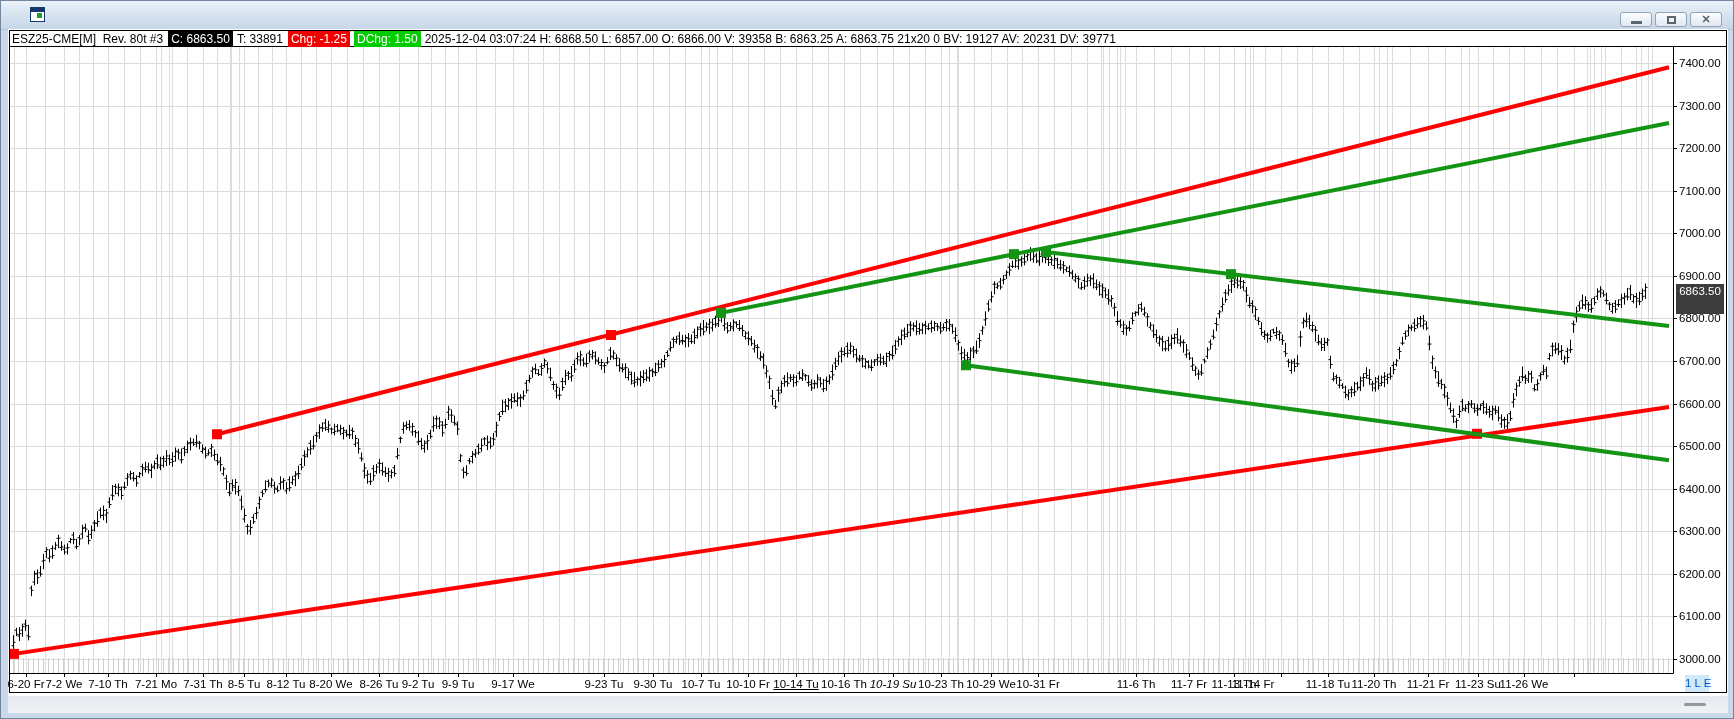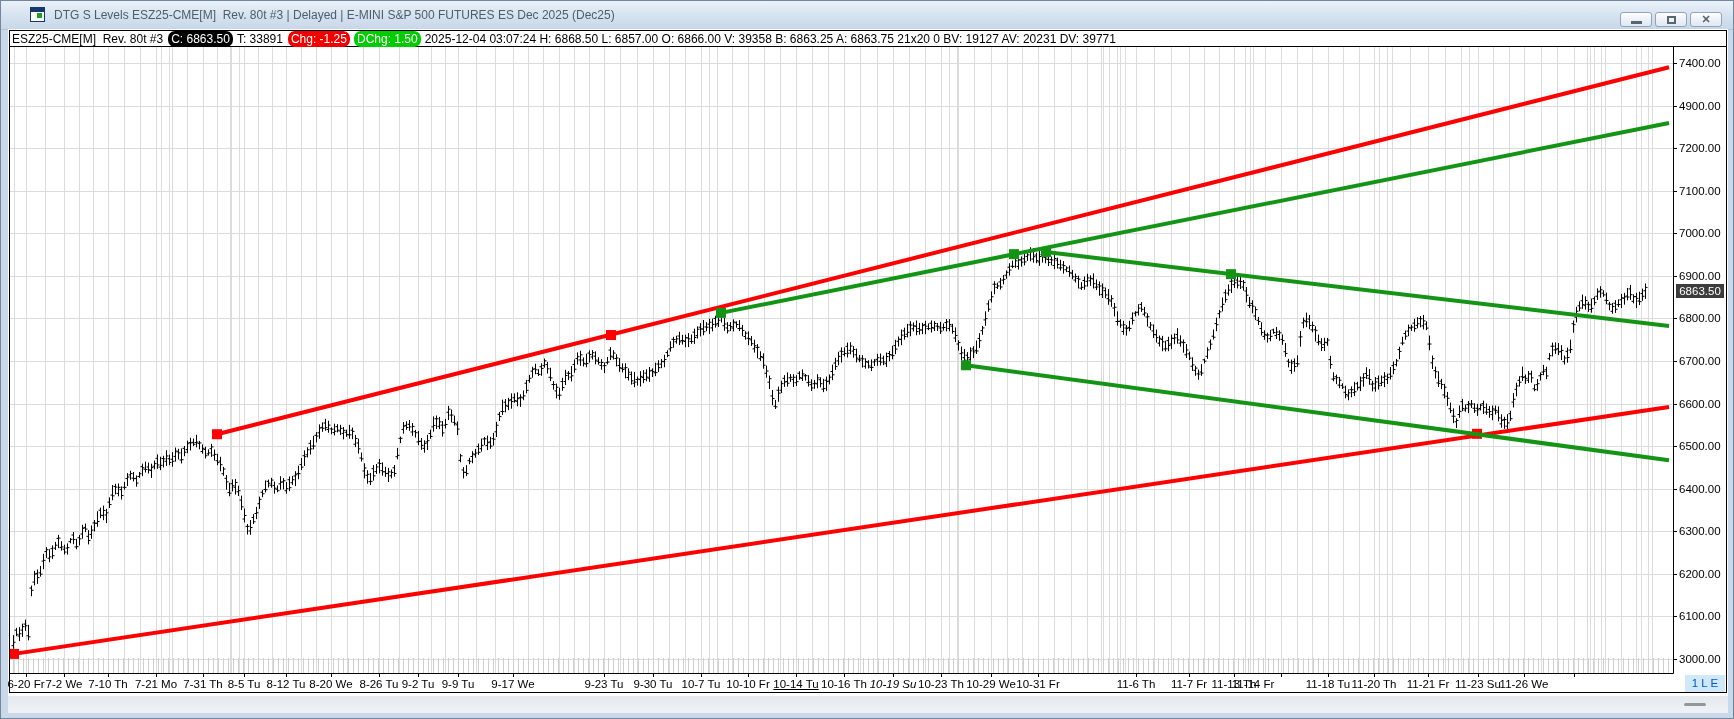--- a/index.html
+++ b/index.html
@@ -26,41 +26,40 @@
   .client{position:absolute;left:7px;top:28px;width:1720px;height:667px;background:#ffffff;}
   .bottom-strip{position:absolute;left:7px;top:695px;width:1720px;height:17px;
                 background:linear-gradient(#e4e9ee,#f0f3f6);}
   .grip-dash{position:absolute;right:22px;top:7px;width:22px;height:3px;background:#8f979f;border-radius:2px;}
   
   #plot-svg{position:absolute;left:0;top:0;}
   
   .statusbar{position:absolute;left:11px;top:30px;height:15px;display:flex;align-items:center;
              font-size:12px;color:#000;white-space:pre;}
   .statusbar .seg{margin-right:5px;}
-  .statusbar .seg.boxed{padding:1px 3px;margin-right:4px;border-radius:7px;}
+  .statusbar .seg.boxed{padding:1px 3px;margin-right:4px;}
   
   .ylabel{position:absolute;left:1678px;width:48px;font-size:11.5px;color:#000;height:13px;line-height:13px;}
   .xlabel{position:absolute;top:676px;width:64px;margin-left:-32px;text-align:center;
           font-size:11.5px;color:#000;height:14px;line-height:14px;white-space:nowrap;}
-  .price-tag{position:absolute;left:1675px;width:48px;height:14px;background:#3c3c3c;color:#fff;
+  .price-tag{position:absolute;left:1675px;width:48px;height:30px;background:#3c3c3c;color:#fff;
              font-size:11.5px;line-height:15px;text-align:center;}
-  .le-badge{position:absolute;left:1684px;top:674px;width:40px;height:17px;background:#cfe9fb;
+  .le-badge{position:absolute;left:1684px;top:674px;width:24px;height:17px;background:#cfe9fb;
             color:#0059c8;font-size:11.5px;line-height:17px;text-align:center;white-space:pre;}
 </style>
 </head>
 <body>
 
 <div class="root">
 
   <div class="titlebar">
     <div class="app-icon">
       <div class="bar"></div>
       <div class="dot"></div>
     </div>
-    <div class="title-text">DTG S Levels ESZ25-CME[M]  Rev. 80t #3 | Delayed | E-MINI S&amp;P 500 FUTURES ES Dec 2025 (Dec25)</div>
     <div class="win-buttons">
       <div class="win-btn">
           <div class="glyph-min"></div>
         </div>
       <div class="win-btn">
           <div class="glyph-restore"></div>
         </div>
       <div class="win-btn">
           <div class="glyph-close">✕</div>
         </div>
@@ -2255,21 +2254,21 @@
       <div class="ylabel" style="top: 524.287px;">6300.00</div>
       <div class="ylabel" style="top: 481.716px;">6400.00</div>
       <div class="ylabel" style="top: 439.145px;">6500.00</div>
       <div class="ylabel" style="top: 396.574px;">6600.00</div>
       <div class="ylabel" style="top: 354.003px;">6700.00</div>
       <div class="ylabel" style="top: 311.432px;">6800.00</div>
       <div class="ylabel" style="top: 268.861px;">6900.00</div>
       <div class="ylabel" style="top: 226.29px;">7000.00</div>
       <div class="ylabel" style="top: 183.719px;">7100.00</div>
       <div class="ylabel" style="top: 141.148px;">7200.00</div>
-      <div class="ylabel" style="top: 98.577px;">4900.00</div>
+      <div class="ylabel" style="top: 98.577px;">7300.00</div>
       <div class="ylabel" style="top: 56.006px;">7400.00</div>
     </div>
   <div id="xlabels">
       <div class="xlabel" style="left: 25px;">6-20 Fr</div>
       <div class="xlabel" style="left: 63px;">7-2 We</div>
       <div class="xlabel" style="left: 107px;">7-10 Th</div>
       <div class="xlabel" style="left: 155px;">7-21 Mo</div>
       <div class="xlabel" style="left: 202px;">7-31 Th</div>
       <div class="xlabel" style="left: 243px;">8-5 Tu</div>
       <div class="xlabel" style="left: 285px;">8-12 Tu</div>

